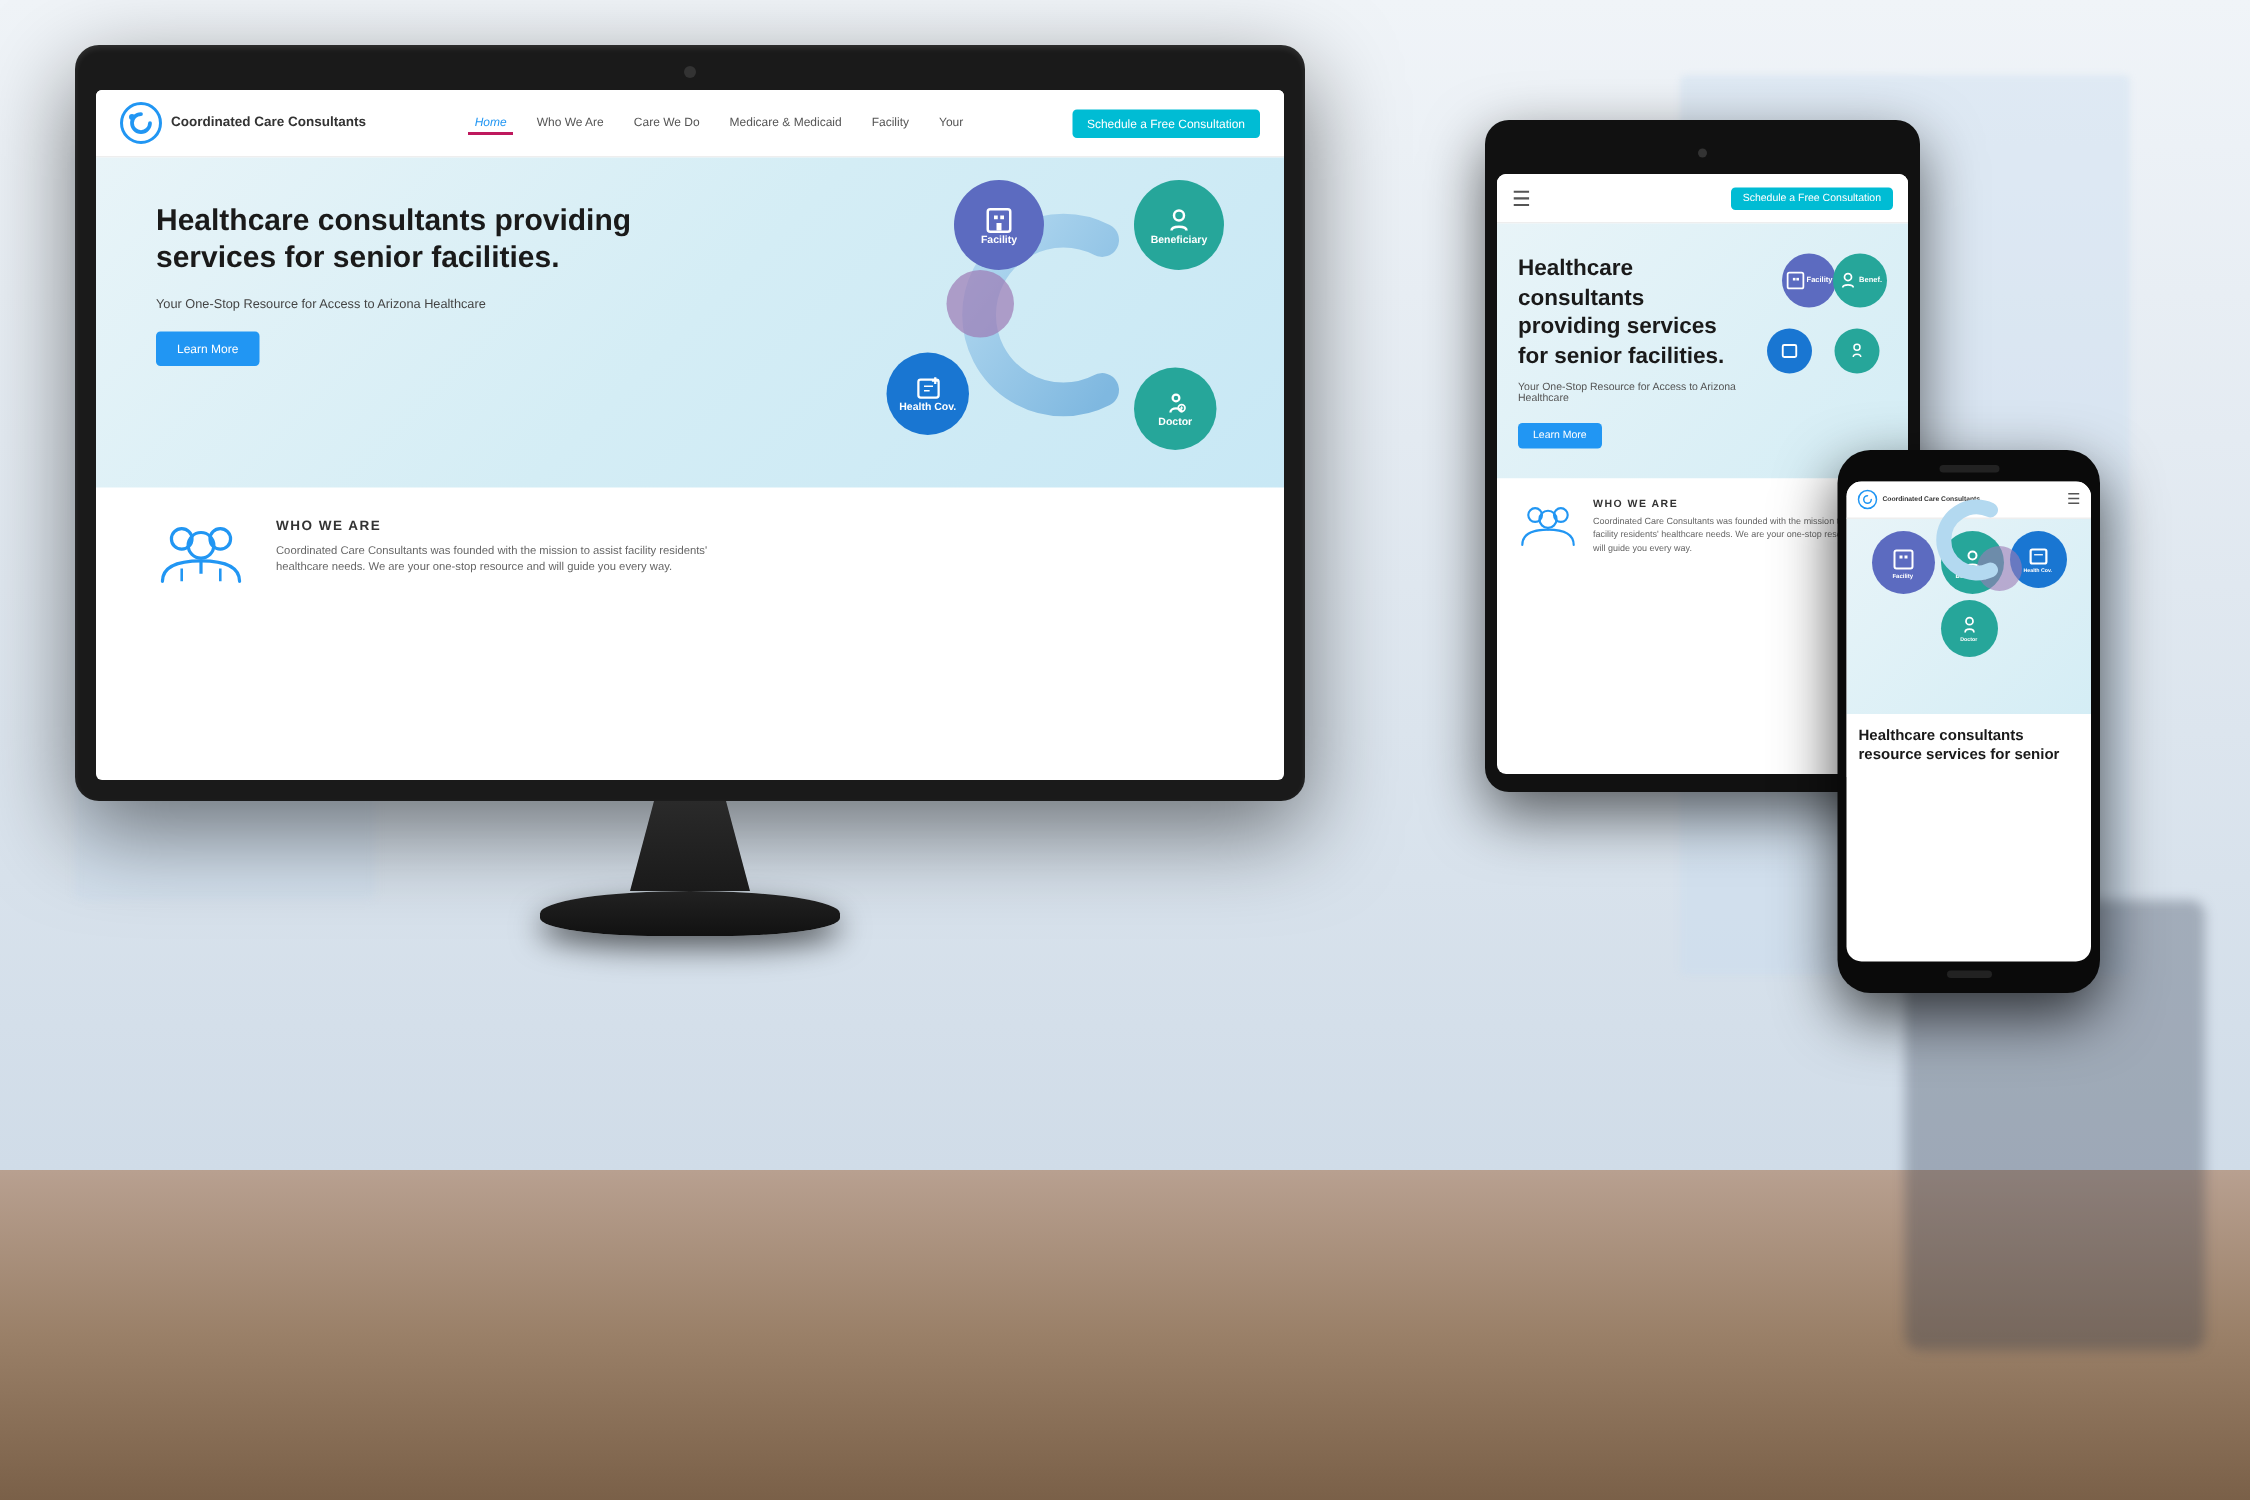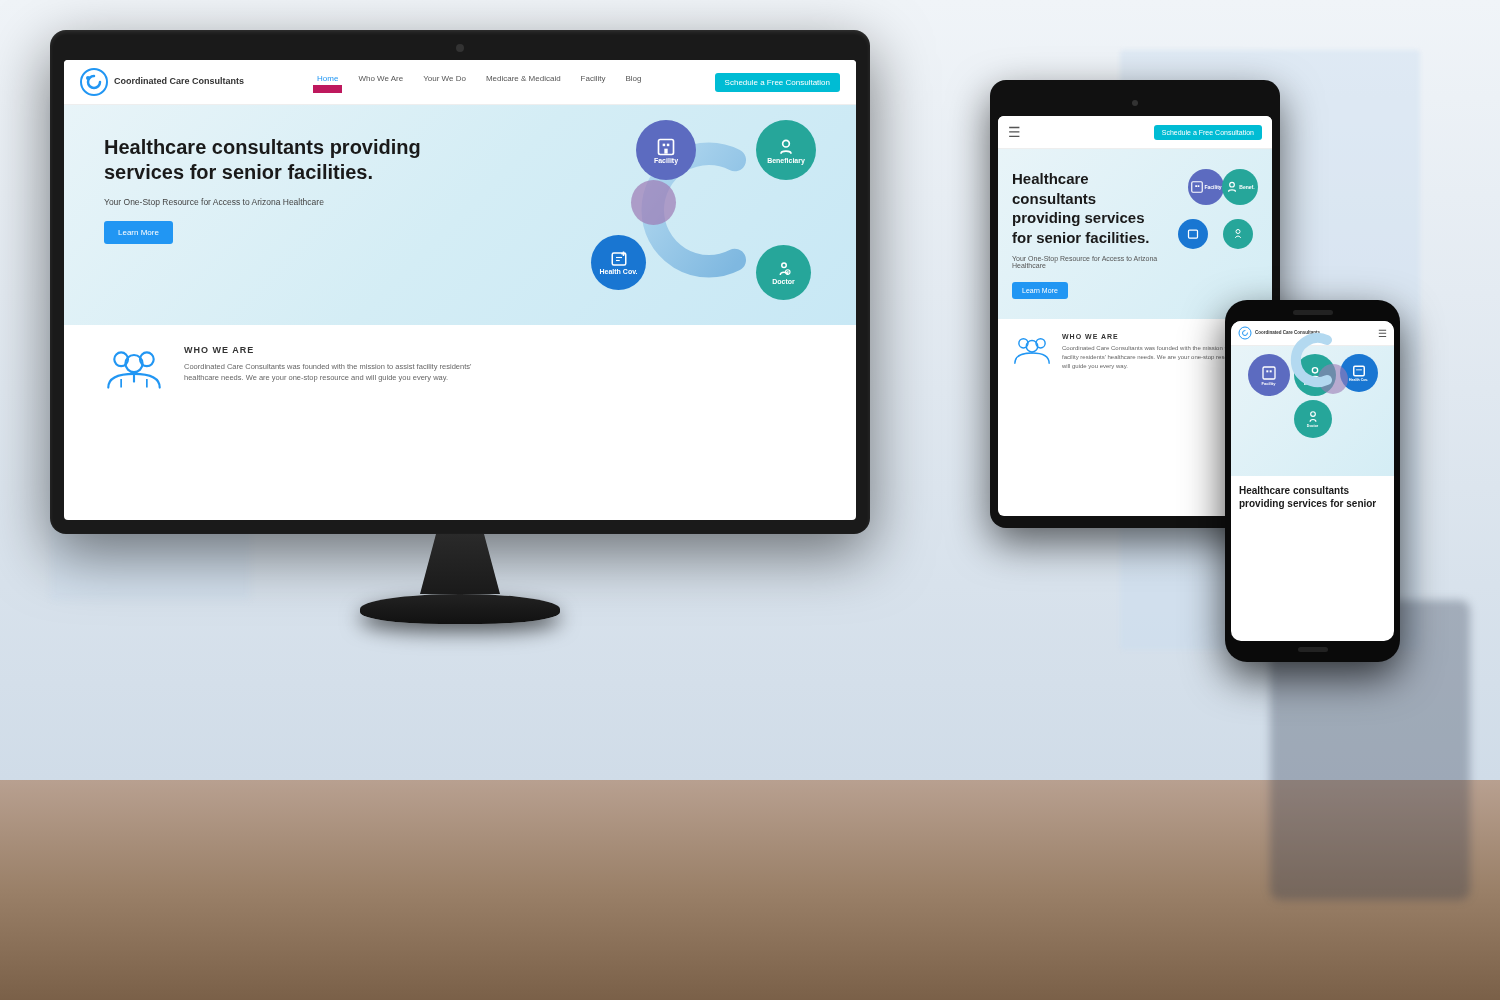--- a/index.html
+++ b/index.html
@@ -127,21 +127,22 @@
     }
 
     .nav-link {
       color: #555;
       text-decoration: none;
       padding: 2px 4px;
     }
 
     .nav-link.active {
       color: #2196F3;
-      border-bottom: 8px solid #be185d;
+      border-bottom: 2px solid #be185d;
+      font-style: italic;
     }
 
     .nav-cta {
       background: #00BCD4;
       color: white;
       border: none;
       padding: 5px 10px;
       border-radius: 3px;
       font-size: 8px;
       cursor: pointer;
@@ -536,24 +537,24 @@
           <svg class="logo-icon" viewBox="0 0 28 28">
             <circle cx="14" cy="14" r="13" fill="none" stroke="#2196F3" stroke-width="2"></circle>
             <path d="M20 14 A6 6 0 1 1 14 8" fill="none" stroke="#2196F3" stroke-width="2.5" stroke-linecap="round"></path>
             <circle cx="8" cy="10" r="2" fill="#2196F3"></circle>
           </svg>
           <span class="logo-text">Coordinated Care Consultants</span>
         </div>
         <div class="nav-links">
           <a class="nav-link active">Home</a>
           <a class="nav-link">Who We Are</a>
-          <a class="nav-link">Your We Do</a>
+          <a class="nav-link">Care We Do</a>
           <a class="nav-link">Medicare &amp; Medicaid</a>
           <a class="nav-link">Facility</a>
-          <a class="nav-link">Blog</a>
+          <a class="nav-link">Your</a>
         </div>
         <button class="nav-cta">Schedule a Free Consultation</button>
       </div>
 
       <div class="website-hero">
         <div class="hero-content">
           <h1 class="hero-title">Healthcare consultants providing services for senior facilities.</h1>
           <p class="hero-subtitle">Your One-Stop Resource for Access to Arizona Healthcare</p>
           <button class="hero-btn">Learn More</button>
         </div>
@@ -759,18 +760,18 @@
           </div>
           <div style="position:absolute; width:30px; height:30px; border-radius:50%; background:#9c7bb5; opacity:0.6; margin-top:10px; margin-left:40px;"></div>
 
           <svg width="60" height="60" style="position:absolute;top:30px;left:57px;" viewBox="0 0 60 60">
             <path d="M45 10 A22 22 0 1 0 45 50" fill="none" stroke="#b3d9f0" stroke-width="10" stroke-linecap="round"></path>
           </svg>
         </div>
       </div>
 
       <div class="phone-hero-text">
-        <h3 class="phone-hero-title">Healthcare consultants providing services for senior</h3>
+        <h3 class="phone-hero-title">Healthcare consultants resource services for senior</h3>
       </div>
     </div>
     <div class="phone-home-button"></div>
   </div>
 </div>
 
 </body></html>

